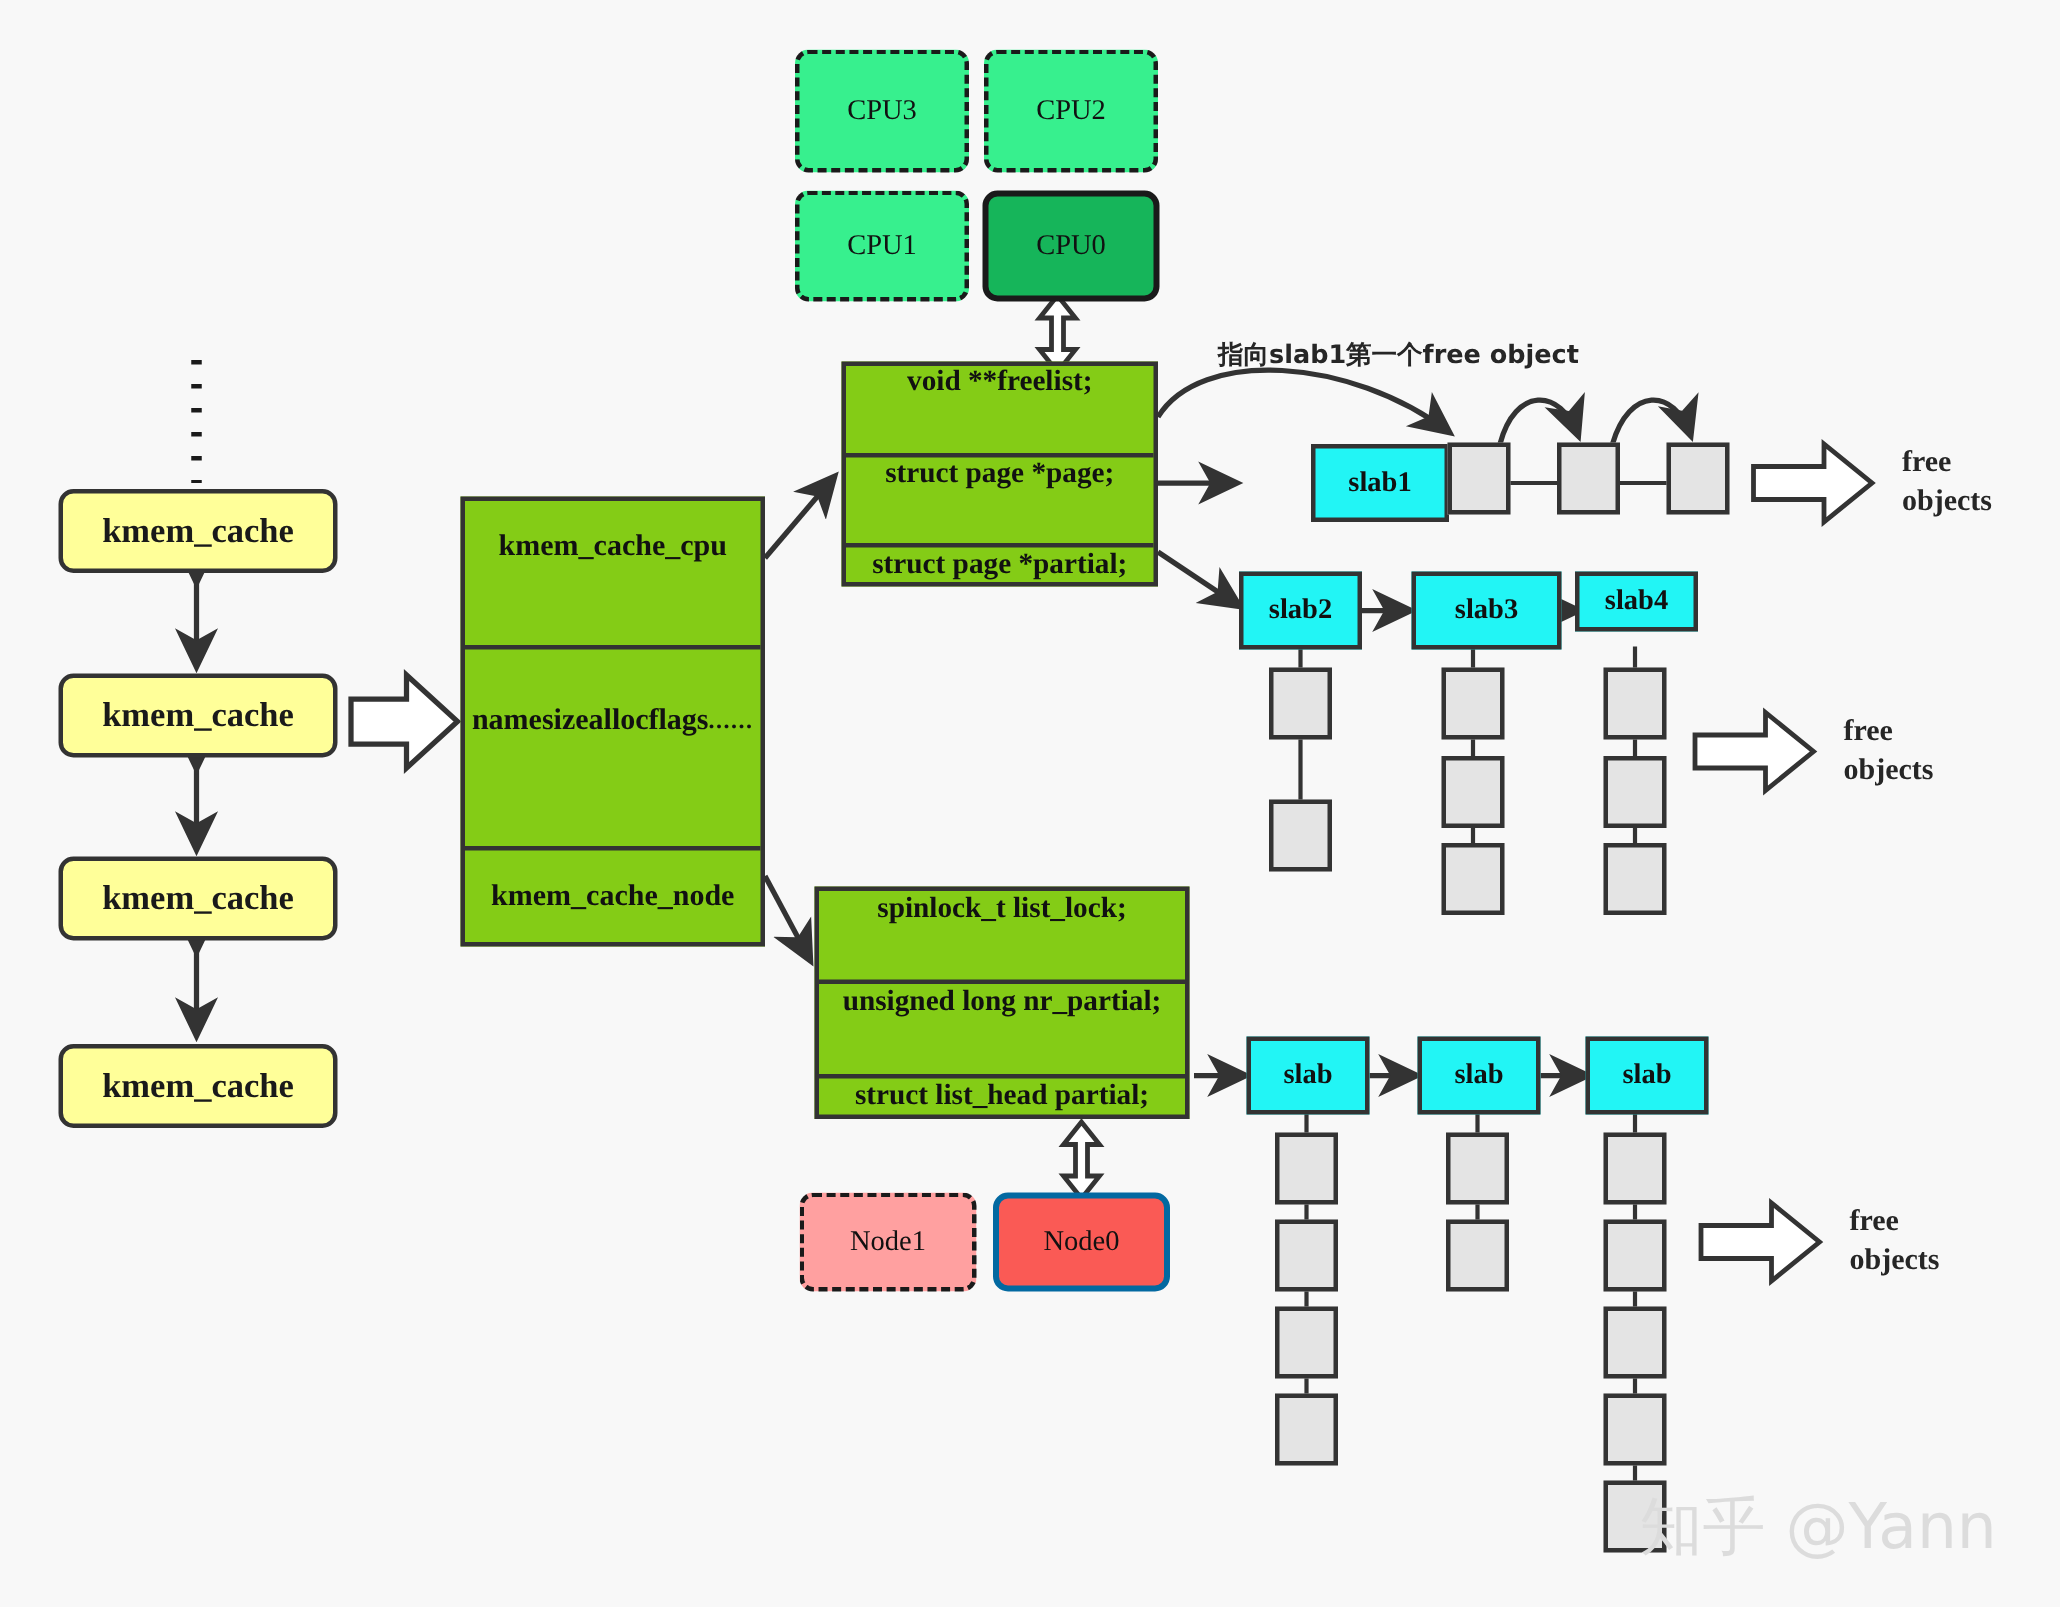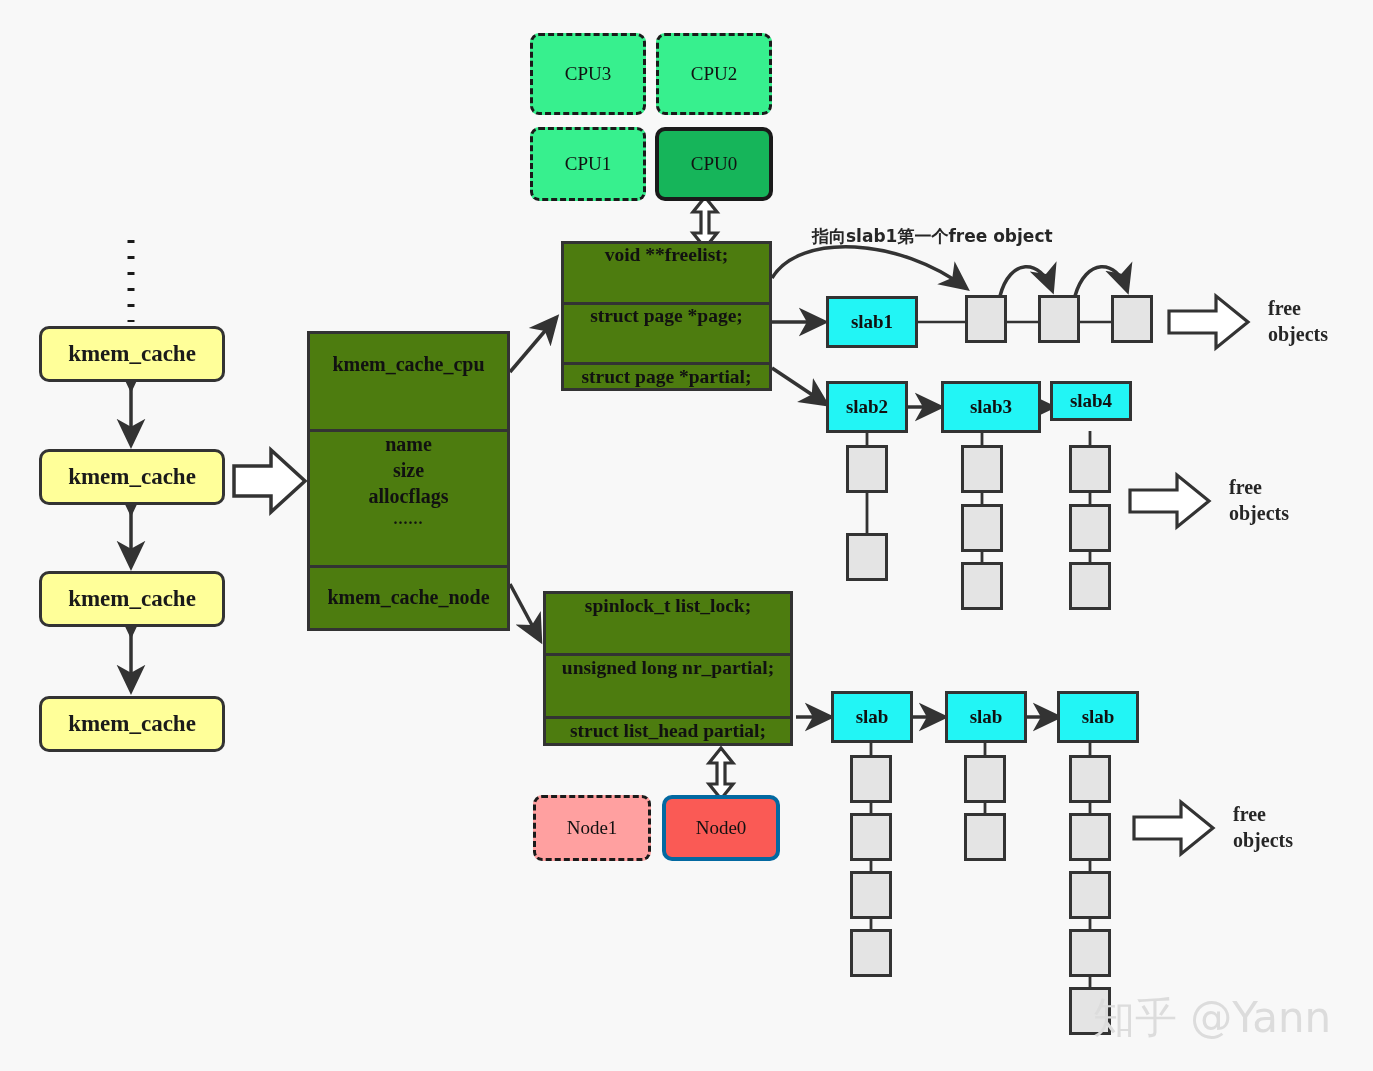--- a/index.html
+++ b/index.html
@@ -45,39 +45,39 @@
     font-weight: bold;
     line-height: 1.25;
   }
   .kc-head .cn { font-size: 27px; font-family: "DejaVu Sans", sans-serif; font-weight: bold;}
   .kc-head .en { font-size: 25px; }
 
   
   .struct {
     position: absolute;
     box-sizing: border-box;
-    background: #4d7c0f;
+    background: #84cc16;
     border: 3px solid #333333;
     display: flex;
     flex-direction: column;
   }
   .struct .row {
     flex: 1;
     display: flex;
     align-items: center;
     justify-content: center;
     font-weight: bold;
     font-size: 19.5px;
     color: #111;
     text-align: center;
   }
   .struct .row + .row { border-top: 3px solid #333333; margin-top: 35px; }
   .struct.kc-main .row { font-size: 20px; }
   .struct.kc-main .row.fields {
-    flex-direction: column;
+    flex-direction: row;
     line-height: 1.28;
     flex: 1.55;
   }
   .struct.kc-main .row.fields .dots { letter-spacing: 1px; font-size: 16px; }
 
   
   .cpu {
     background: #37f08e;
     border: 3px dashed #1a1a1a;
     border-radius: 9px;
@@ -293,21 +293,21 @@
     </div>
   </div>
 
   <div class="node node-box" style="left:533px; top:795px; width:118px; height:66px;">
     <span>Node1</span>
   </div>
   <div class="node node-box active" style="left:662px; top:795px; width:118px; height:66px;">
     <span>Node0</span>
   </div>
 
-  <div class="node slab" style="left:826px; top:296px; width:92px; height:52px;">
+  <div class="node slab" style="left:874px; top:296px; width:92px; height:52px;">
     <span>slab1</span>
   </div>
   <div class="node obj" style="left:965px; top:295px; width:42px; height:48px;"></div>
   <div class="node obj" style="left:1038px; top:295px; width:42px; height:48px;"></div>
   <div class="node obj" style="left:1111px; top:295px; width:42px; height:48px;"></div>
 
   <div class="node slab" style="left:826px; top:381px; width:82px; height:52px;justify-content:center;">
     <span>slab2</span>
   </div>
   <div class="node obj" style="left:846px; top:445px; width:42px; height:48px;"></div>

